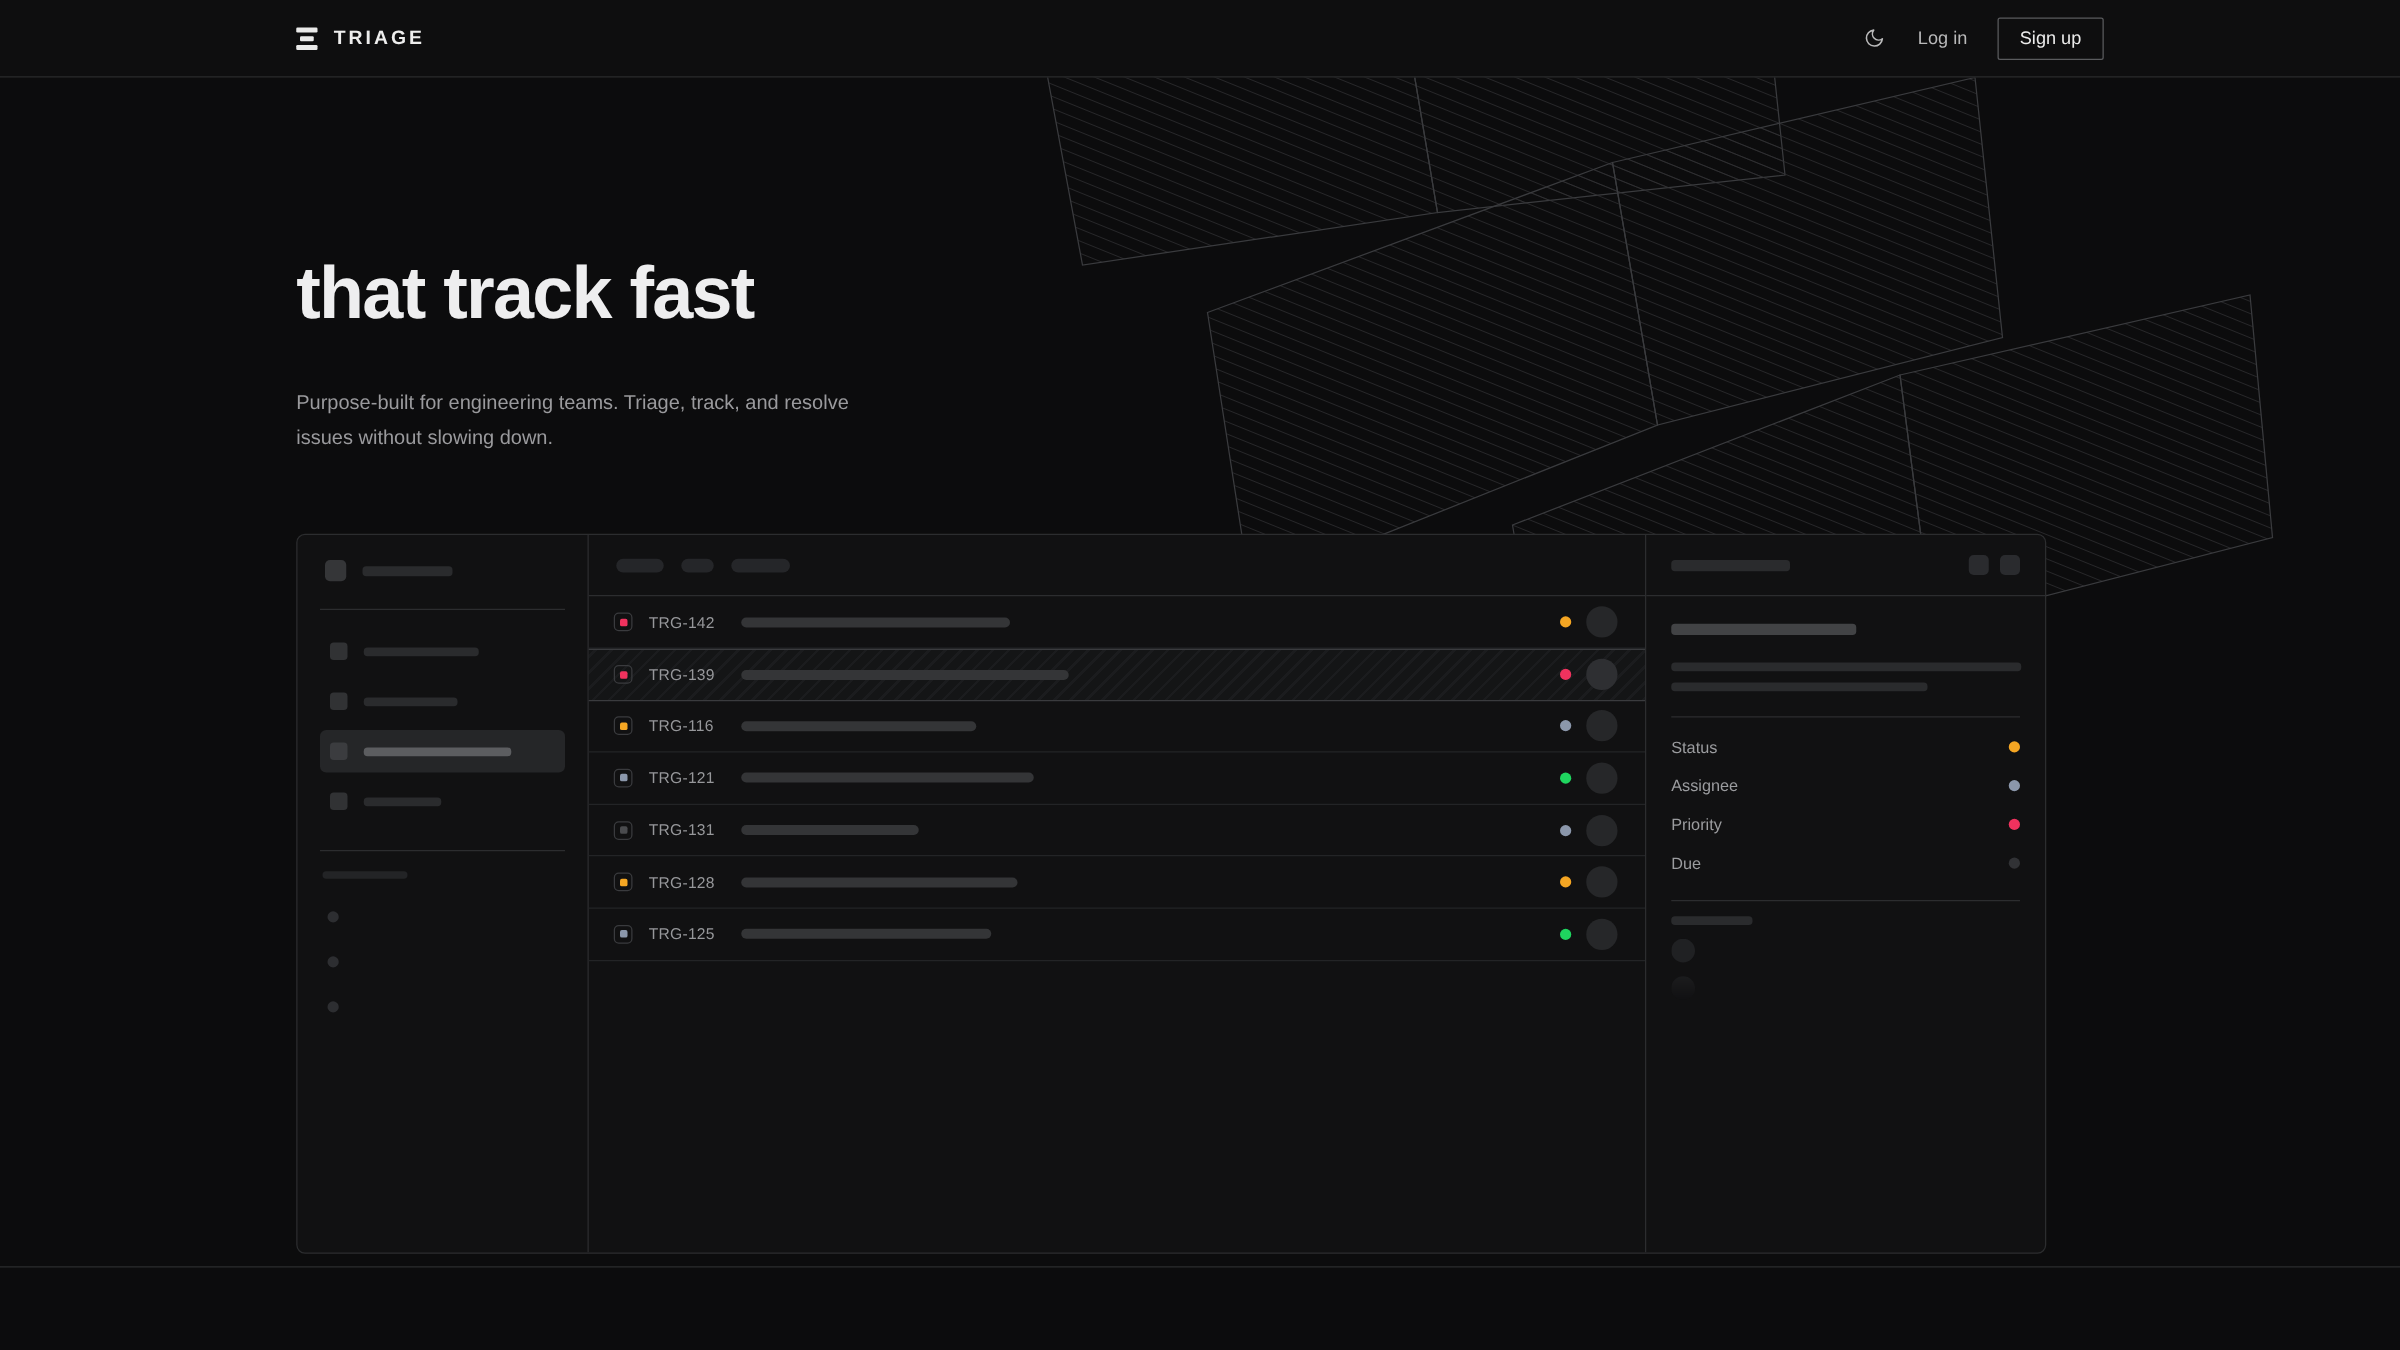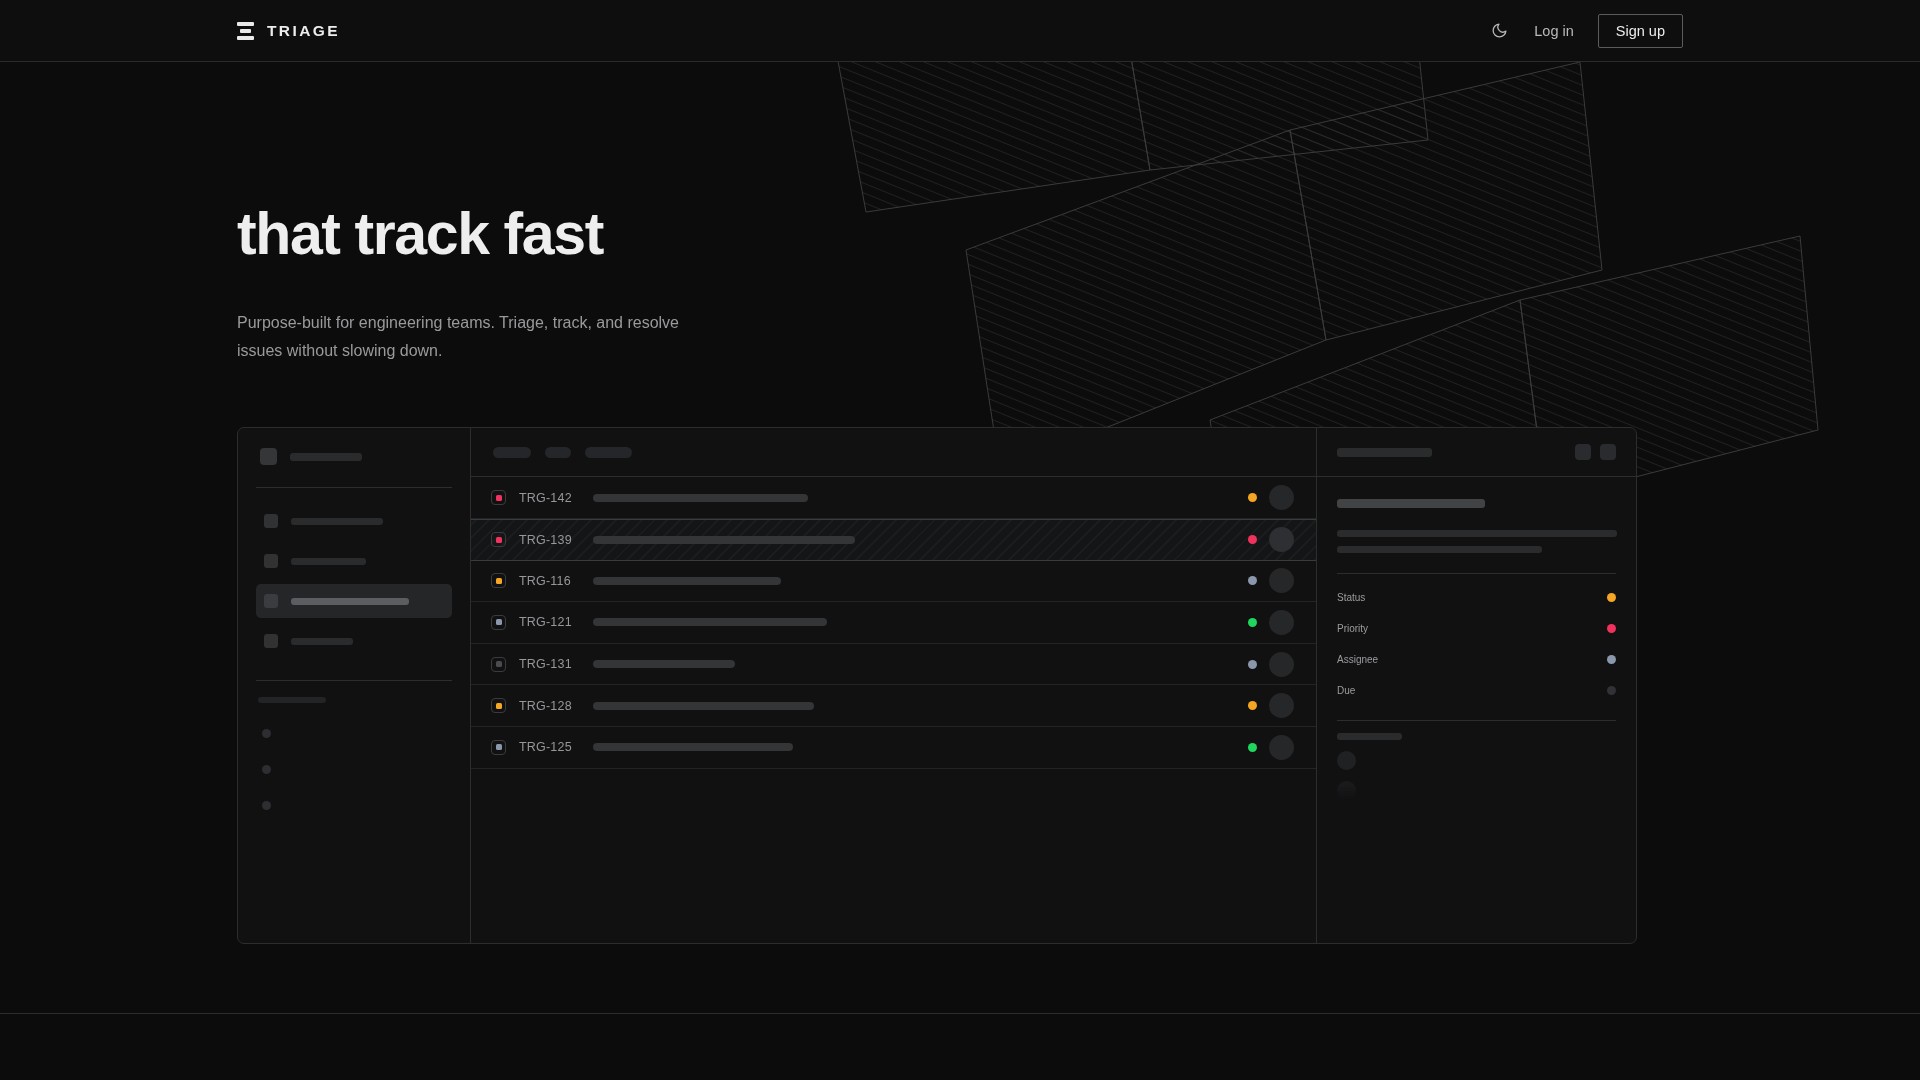--- a/index.html
+++ b/index.html
@@ -69,21 +69,21 @@
     display:inline-flex; align-items:center; gap:17px;
     background:#e9e9e9; color:#141415;
     font-size:15px; font-weight:700;
     padding:15px 27px; border:none; cursor:pointer; border-radius:2px;
   }
 
   
   .mock {
     position:relative; z-index:3;
     margin:63px 0 0 237px;
-    width:1400px; height:517px;
+    width:1400px; height:576px;
     background:#111112;
     border:1px solid #2c2d2f;
     border-radius:7px;
     display:flex; overflow:hidden;
   }
   .sk { background:#2a2b2d; border-radius:3px; display:block; }
 
   
   .mk-side { width:233px; border-right:1px solid #2c2d2f; padding:16px 18px 0 18px; flex:none;}
   .mk-side-top { display:flex; align-items:center; gap:13px; padding:4px 0 0 4px;}
@@ -137,21 +137,21 @@
   .mk-detail { width:320px; border-left:1px solid #2c2d2f; flex:none; display:flex; flex-direction:column;}
   .mk-detail-top {
     height:49px; display:flex; align-items:center; justify-content:space-between;
     padding:0 20px; border-bottom:1px solid #2c2d2f;
   }
   .mk-detail-icons{ display:flex; gap:9px;}
   .mk-detail-icons span{ width:16px; height:16px; background:#2a2b2e; border-radius:4px; cursor:pointer;}
   .mk-detail-body{ padding:22px 20px 0 20px;}
   .mk-meta-row{
     display:flex; align-items:center; justify-content:space-between;
-    height:31px; font-size:10px; color:#9b9c9f;
+    height:31px; font-size:13px; color:#9b9c9f;
   }
   .mk-divider{ height:1px; background:#2c2d2f; margin:14px 0 10px 0;}
   .mk-foot-av{ width:19px; height:19px; border-radius:50%; background:#202123; margin:11px 0;}
   .fade{ -webkit-mask-image:linear-gradient(#000 45%,transparent 100%); mask-image:linear-gradient(#000 45%,transparent 100%);}
 
   .bottom-rule{ position:absolute; left:0; right:0; top:1013px; height:1px; background:#2b2c2e; z-index:2;}
 </style>
 </head>
 <body>
 
@@ -341,26 +341,26 @@
       <span class="sk" id="dt-sk" style="height: 9px; margin-bottom: 22px; background: rgb(66, 67, 69); width: 148px;"></span>
       <span class="sk" id="db1" style="height: 7px; margin-bottom: 9px; width: 280px;"></span>
       <span class="sk" id="db2" style="height: 7px; width: 205px;"></span>
       <div class="mk-divider" style="margin:20px 0 8px 0;"></div>
       <div id="meta-holder">
           <div class="mk-meta-row">
             <span>Status</span>
             <span class="st-dot" style="background:#f5a623"></span>
           </div>
           <div class="mk-meta-row">
+            <span>Assignee</span>
+            <span class="st-dot" style="background:#8b97ab"></span>
+          </div>
+          <div class="mk-meta-row">
             <span>Priority</span>
             <span class="st-dot" style="background:#f0325e"></span>
-          </div>
-          <div class="mk-meta-row">
-            <span>Assignee</span>
-            <span class="st-dot" style="background:#8b97ab"></span>
           </div>
           <div class="mk-meta-row">
             <span>Due</span>
             <span class="st-dot" style="background:#313235"></span>
           </div>
         </div>
       <div class="mk-divider" style="margin:14px 0 12px 0;"></div>
       <span class="sk" id="df-sk" style="height: 7px; width: 65px;"></span>
       <div class="fade" id="foot-holder">
           <div class="mk-foot-av"></div>

